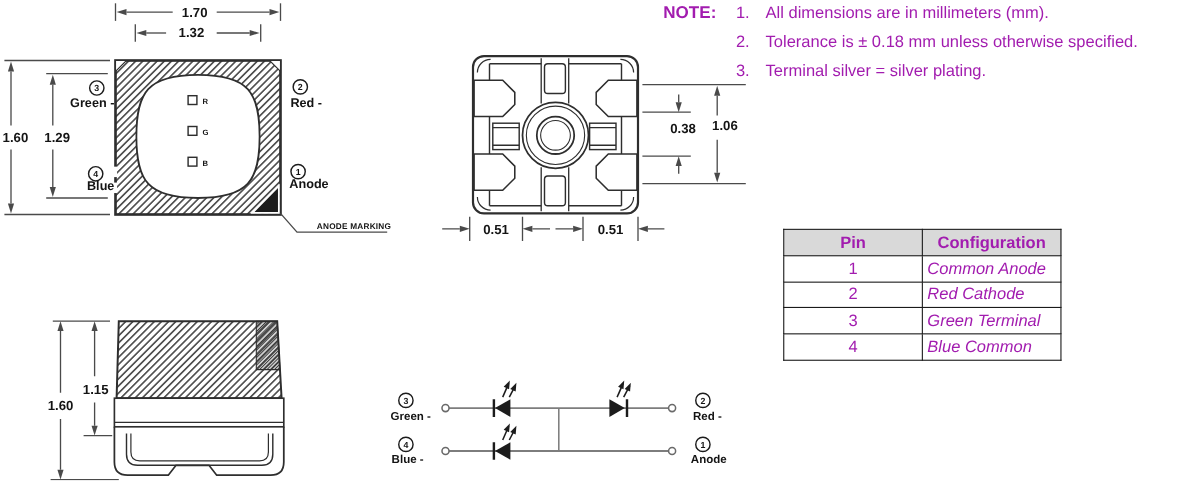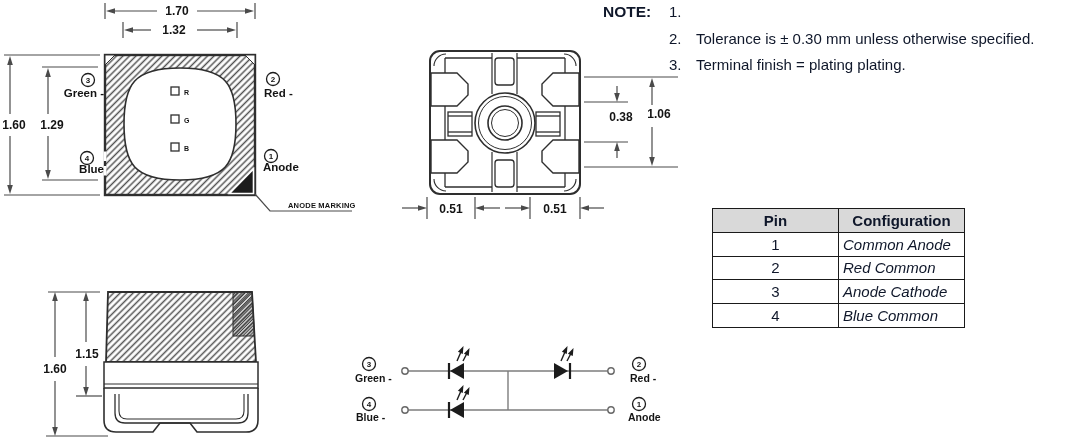--- a/index.html
+++ b/index.html
@@ -1,18 +1,18 @@
 <!DOCTYPE html>
 <html><head>
 <meta charset="utf-8">
 <style>
   html,body{margin:0;padding:0;background:#fff;}
   #stage{
     position:relative;width:1080px;height:437px;background:#ffffff;
-    font-family:"Liberation Sans", sans-serif;color:#0f172a;overflow:hidden;
+    font-family:"Liberation Sans", sans-serif;color:#a21caf;overflow:hidden;
   }
   .abs{position:absolute;}
   svg text{font-family:"Liberation Sans", sans-serif;fill:#141414;}
   .dimtxt{font-size:12px;font-weight:bold;}
   .pintxt{font-size:11.5px;font-weight:bold;}
   .badgetxt{font-size:8px;font-weight:bold;}
   .dietxt{font-size:7px;font-weight:bold;}
   .tinytxt{font-size:7.5px;font-weight:bold;letter-spacing:.2px;}
   .schtxt{font-size:10.5px;font-weight:bold;}
   
@@ -224,52 +224,53 @@
       <polygon points="652,78 649.2,87 654.8,87" fill="#4a4a4a" stroke="none"></polygon>
       <polygon points="652,166 649.2,157 654.8,157" fill="#4a4a4a" stroke="none"></polygon>
     </g>
     <text class="dimtxt" x="659" y="118" text-anchor="middle">1.06</text>
   </svg>
 
   <div class="abs notes">
     <div class="note-line">
       <span class="note-head">NOTE:</span>
       <span class="note-num">1.</span>
+      <span class="note-text">All dimensions are in millimeters (mm).</span>
     </div>
     <div class="note-line">
       <span class="note-head"></span>
       <span class="note-num">2.</span>
-      <span class="note-text">Tolerance is ± 0.30 mm unless otherwise specified.</span>
+      <span class="note-text">Tolerance is ± 0.18 mm unless otherwise specified.</span>
     </div>
     <div class="note-line">
       <span class="note-head"></span>
       <span class="note-num">3.</span>
-      <span class="note-text">Terminal finish = plating plating.</span>
+      <span class="note-text">Terminal silver = silver plating.</span>
     </div>
   </div>
 
   <table class="abs pin-table">
     <thead>
       <tr>
         <th>Pin</th>
         <th>Configuration</th>
       </tr>
     </thead>
     <tbody>
       <tr>
         <td class="pin">1</td>
         <td class="cfg">Common Anode</td>
       </tr>
       <tr>
         <td class="pin">2</td>
-        <td class="cfg">Red Common</td>
+        <td class="cfg">Red Cathode</td>
       </tr>
       <tr>
         <td class="pin">3</td>
-        <td class="cfg">Anode Cathode</td>
+        <td class="cfg">Green Terminal</td>
       </tr>
       <tr>
         <td class="pin">4</td>
         <td class="cfg">Blue Common</td>
       </tr>
     </tbody>
   </table>
 
   <svg class="abs" style="left:0;top:285px;" width="310" height="152" viewBox="0 285 310 152">
     <defs>

